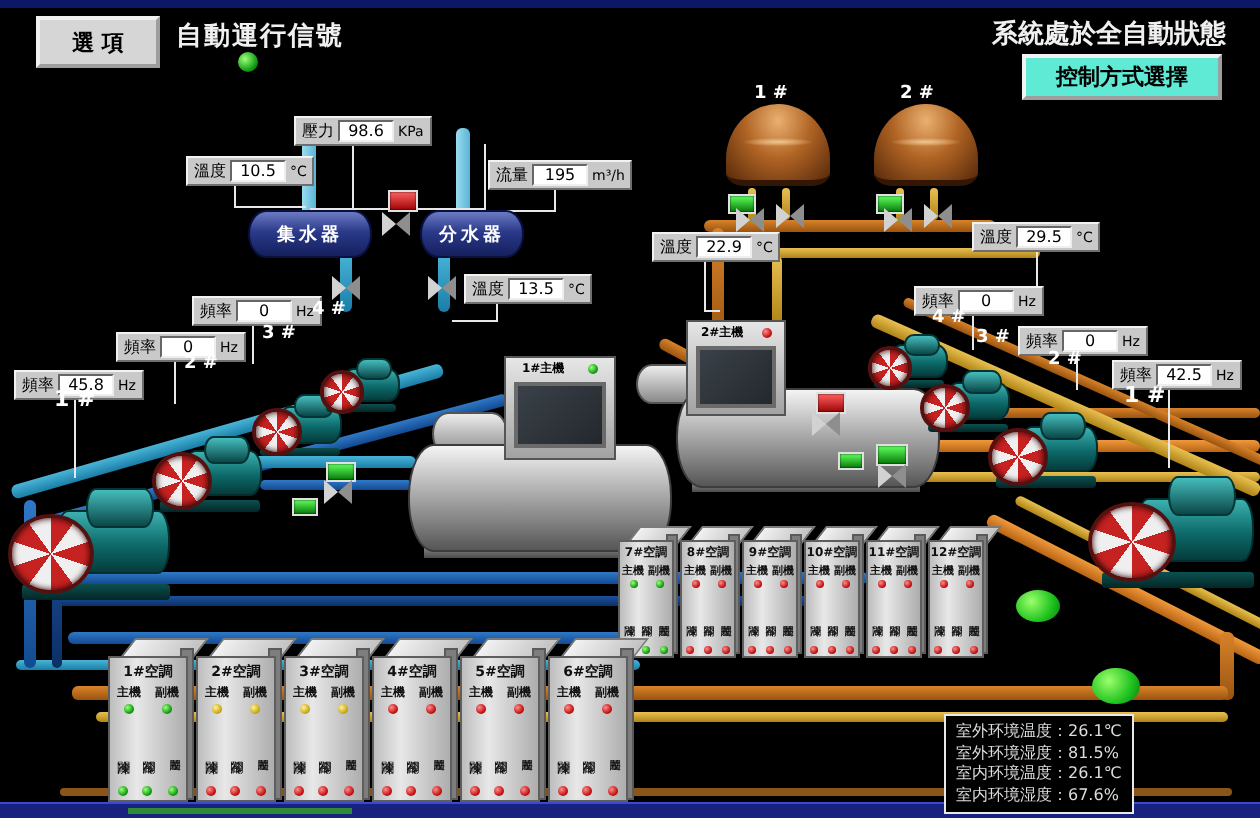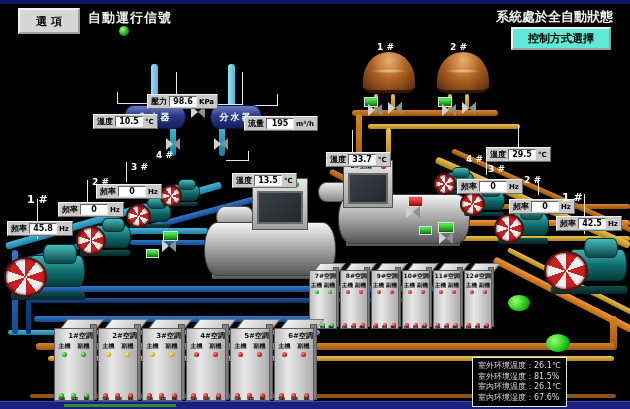--- a/index.html
+++ b/index.html
@@ -20,21 +20,21 @@
   .led-red{background:radial-gradient(circle at 35% 35%,#ff8a8a,#c01010 65%,#700808);}
   .led-yellow{background:radial-gradient(circle at 35% 35%,#fff0a0,#c8a810 65%,#806a08);}
   .big-led{width:10px;height:10px;}
   .ind{z-index:4;border:1px solid #e0e0e0;box-shadow:inset 0 0 1px #000;}
   .ind-red{background:linear-gradient(180deg,#ff6060,#9c0404);}
   .ind-green{background:linear-gradient(180deg,#60ff60,#067806);}
   .gblob{z-index:4;border-radius:50%;background:radial-gradient(circle at 35% 35%,#9cff6c,#1ec21e 60%,#0a7a0a);}
   
   .gauge{display:inline-flex;align-items:center;gap:2px;background:#c9c9c9;
          border:1px solid;border-color:#f2f2f2 #6e6e6e #6e6e6e #f2f2f2;
-         padding:1px 3px;font-size:8px;font-weight:bold;color:#000;white-space:nowrap;z-index:5;margin-top:36px;}
+         padding:1px 3px;font-size:8px;font-weight:normal;color:#000;white-space:nowrap;z-index:5;}
   .g-value{background:#fff;border:1px solid;border-color:#666 #eee #eee #666;
            min-width:24px;text-align:center;padding:0 1px;font-size:8px;}
   .g-unit{font-size:7px;}
   .plabel{color:#fff;font-weight:bold;font-size:9px;z-index:5;white-space:nowrap;}
   
   .pipe{position:absolute;z-index:1;border-radius:3px;transform-origin:left center;}
   .p-cyanl{background:linear-gradient(90deg,#9adcf0,#5ab4d6);}
   .p-cyan{background:linear-gradient(180deg,#49b4d8,#1a7ea6);}
   .p-blue{background:linear-gradient(180deg,#2f79c8,#134a90);}
   .p-dblue{background:linear-gradient(180deg,#1c529c,#0c2f66);}
@@ -86,21 +86,21 @@
         border-top:6px solid transparent;border-bottom:6px solid transparent;border-right:7px solid #8e8e8e;}
   
   .cab-row{position:absolute;display:flex;z-index:4;}
   .cab{position:relative;width:44px;height:82px;}
   .cab-cap{position:absolute;left:5px;top:0;width:35px;height:9px;
         background:linear-gradient(90deg,#f2f2f2,#c2c2c2);border:1px solid #7a7a7a;
         transform:skewX(-38deg);transform-origin:bottom left;}
   .cab-side{position:absolute;right:1px;top:5px;width:5px;height:74px;background:#7d7d7d;border:1px solid #5a5a5a;}
   .cab-front{position:absolute;left:0;top:9px;width:38px;height:71px;overflow:hidden;
         background:linear-gradient(90deg,#bdbdbd,#e8e8e8 35%,#adadad);border:1px solid #5e5e5e;
-        color:#111;text-align:right;}
+        color:#111;text-align:center;}
   .cab-title{font-size:7px;font-weight:bold;margin-top:2px;white-space:nowrap;}
   .cab-cols{display:flex;justify-content:space-around;font-size:6px;font-weight:bold;margin-top:1px;}
   .cab-leds2{display:flex;justify-content:space-around;margin-top:1px;}
   .cab-valves{display:flex;justify-content:space-around;margin-top:2px;height:32px;}
   .cab-valves i{writing-mode:vertical-rl;font-style:normal;font-size:6.5px;line-height:9px;letter-spacing:0;}
   .cab-valves i.v3{font-size:5.5px;}
   .cab-leds3{display:flex;justify-content:space-around;margin-top:2px;}
   
   .cab-sm{width:31px;height:66px;}
   .cab-sm .cab-cap{left:4px;width:24px;height:7px;}
@@ -200,21 +200,21 @@
       <span class="g-value">195</span>
       <span class="g-unit">m³/h</span>
   </div>
   <div class="abs gauge" style="left:232px;top:137px">
     <span>溫度</span>
       <span class="g-value">13.5</span>
       <span class="g-unit">°C</span>
   </div>
   <div class="abs gauge" style="left:326px;top:116px">
     <span>溫度</span>
-      <span class="g-value">33.7</span>
+      <span class="g-value">22.9</span>
       <span class="g-unit">°C</span>
   </div>
   <div class="abs gauge" style="left:486px;top:111px">
     <span>溫度</span>
       <span class="g-value">29.5</span>
       <span class="g-unit">°C</span>
   </div>
   <div class="abs gauge" style="left:96px;top:148px">
     <span>頻率</span>
       <span class="g-value">0</span>

